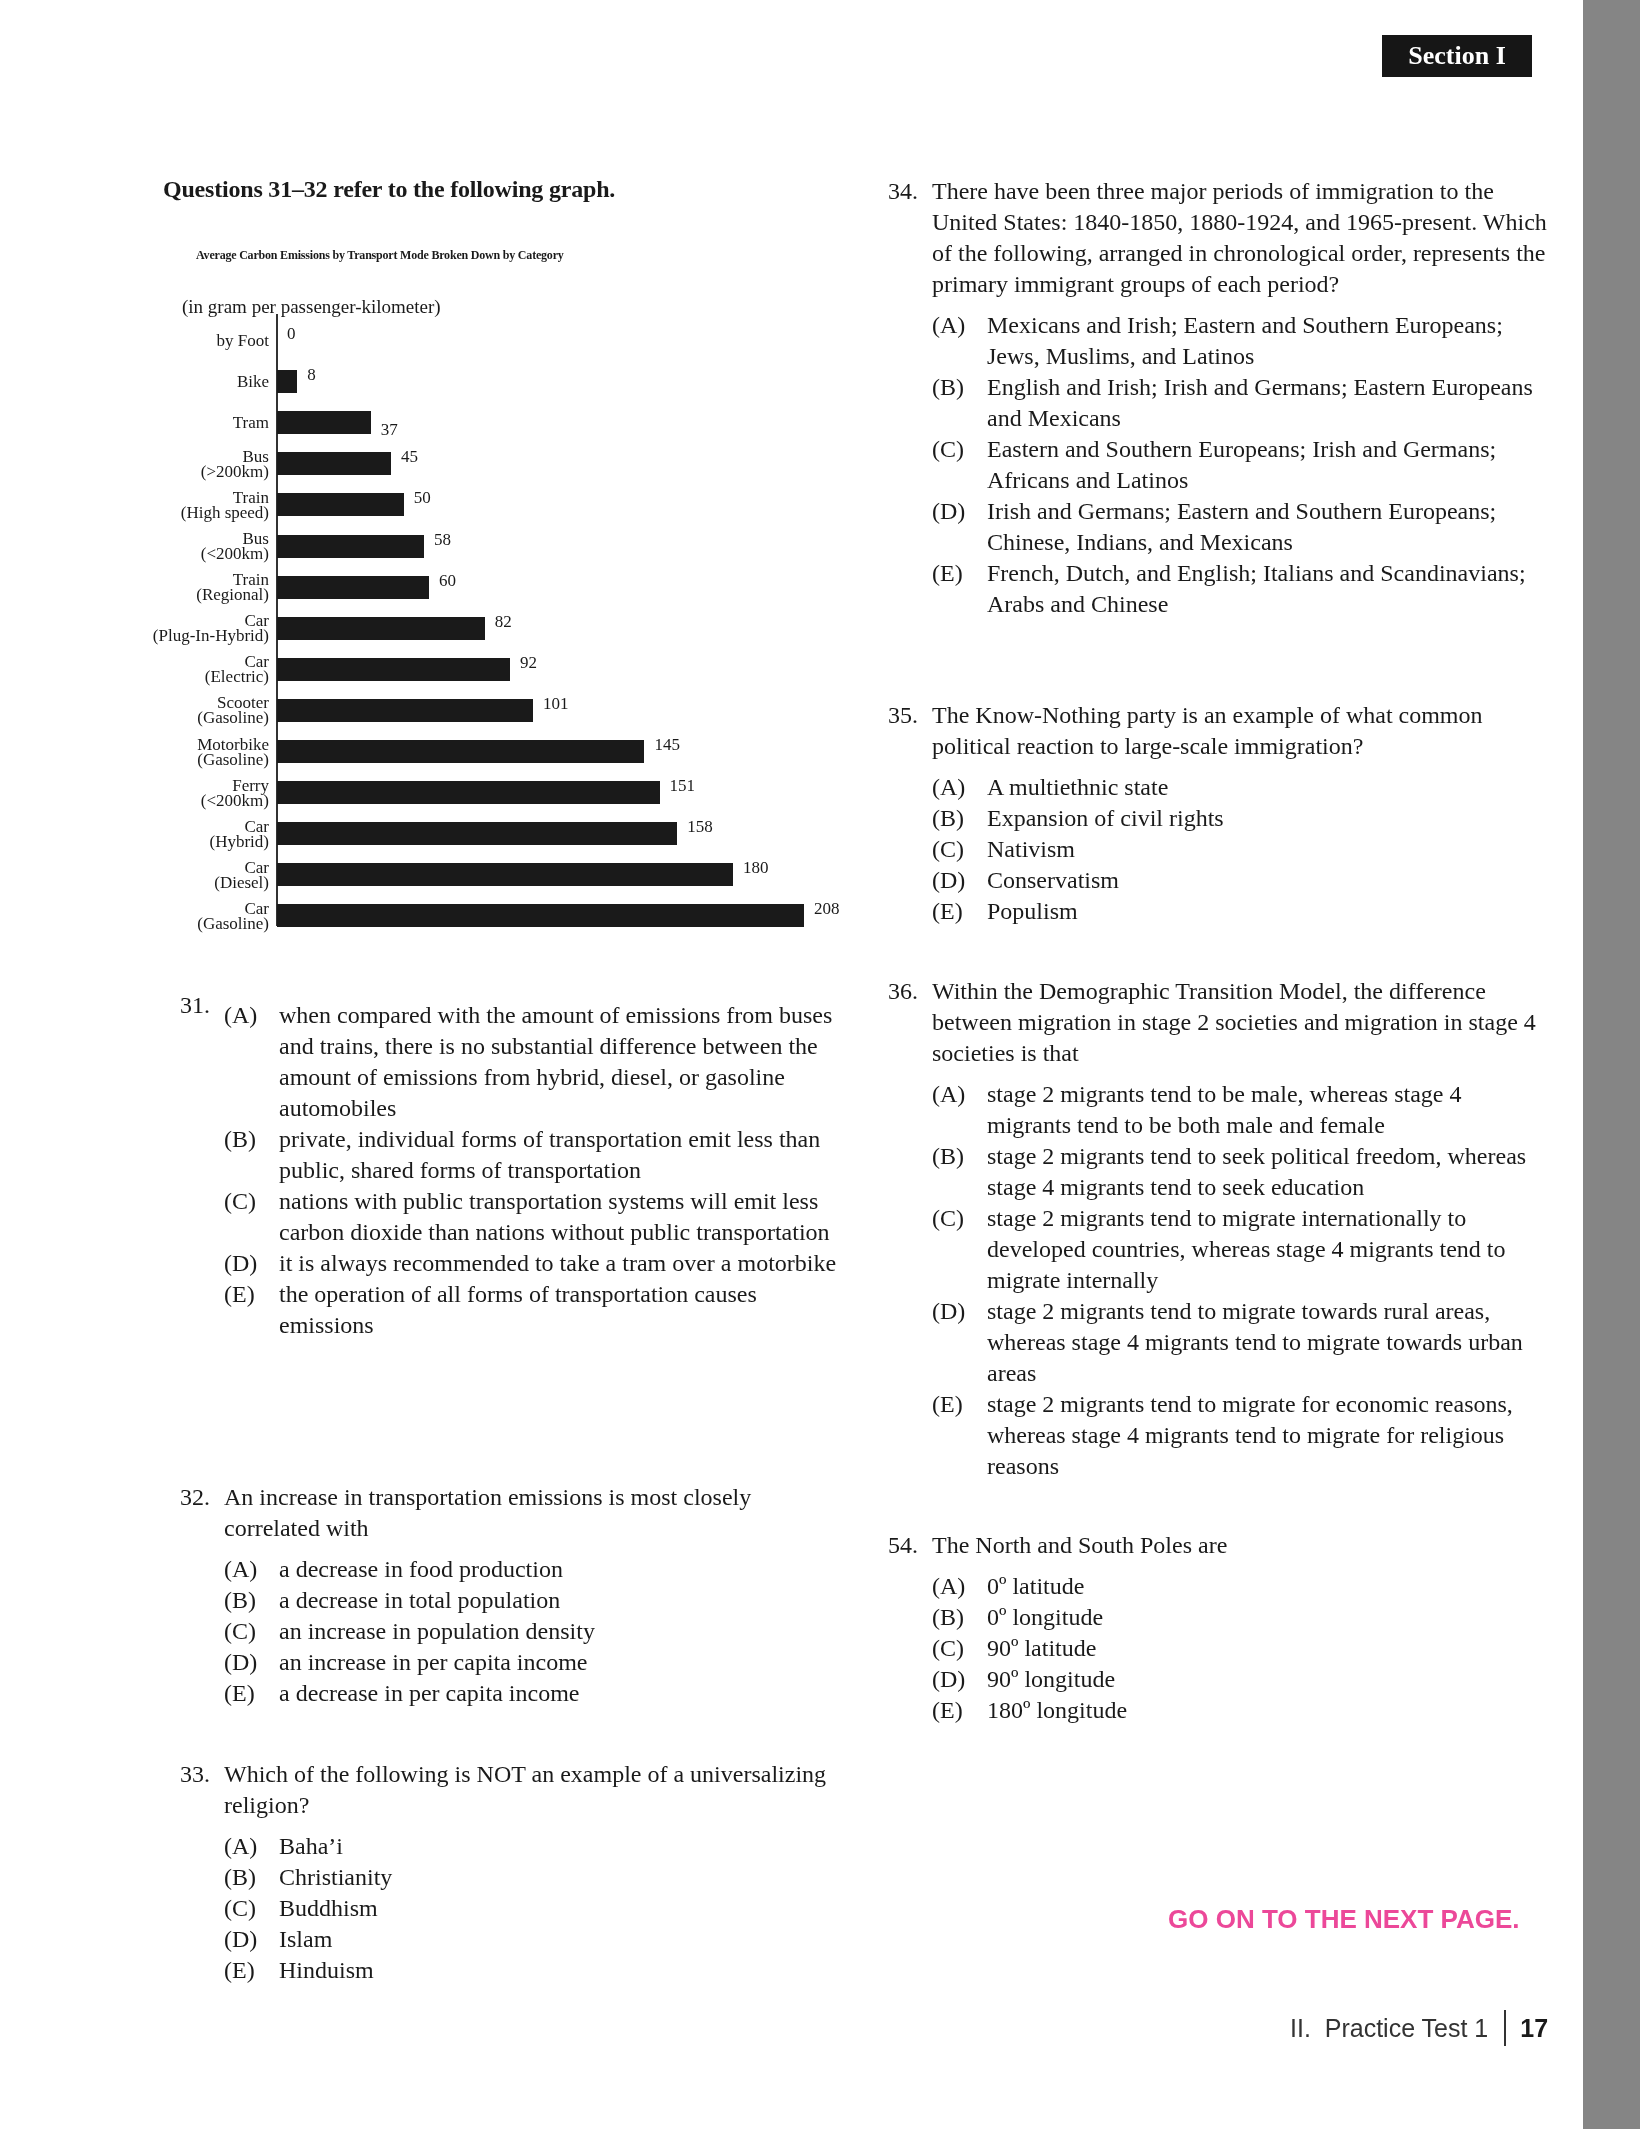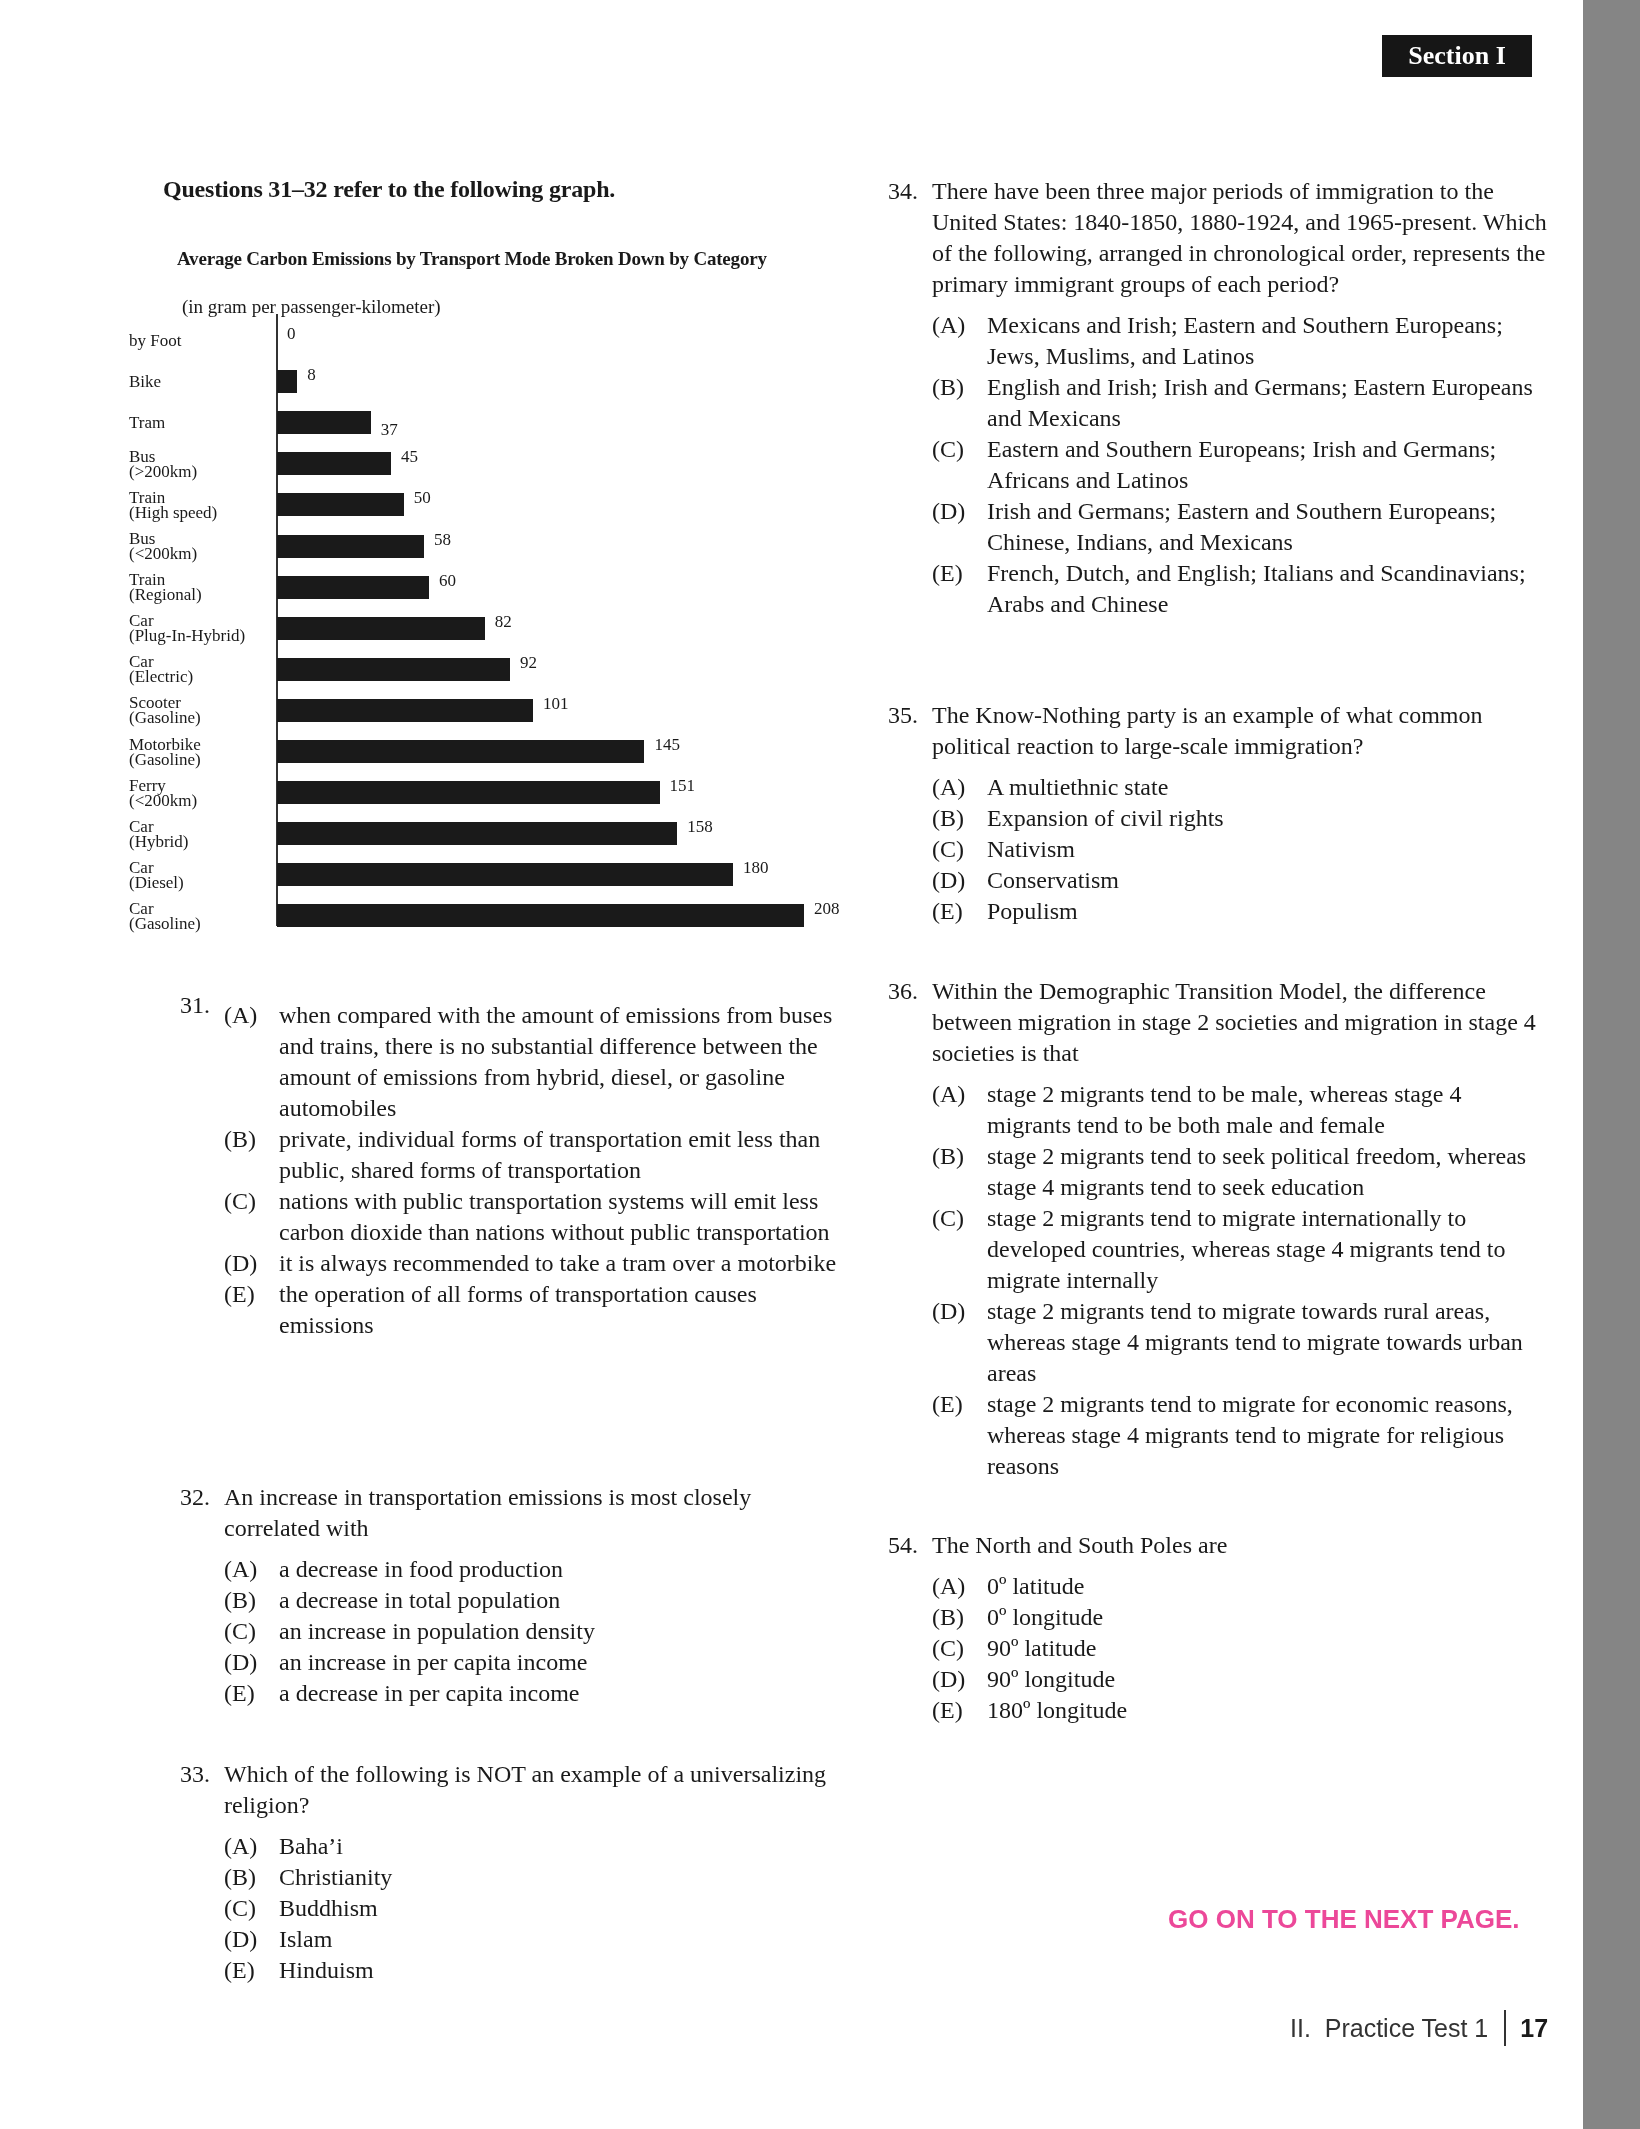--- a/index.html
+++ b/index.html
@@ -8,25 +8,25 @@
 
     .side-band { position: absolute; left: 1583px; top: 0; width: 57px; height: 2129px; background: #858585; }
 
     .section-tag { position: absolute; left: 1382px; top: 35px; width: 150px; height: 42px; background: #161616; color: #ffffff;
       font-family: "Liberation Serif", serif; font-weight: bold; font-size: 26px; display: flex; align-items: center; justify-content: center; }
 
     .intro { position: absolute; left: 163px; top: 176px; font-weight: bold; font-size: 24px; letter-spacing: -0.2px; }
 
     
     .chart { position: absolute; left: 139px; top: 248px; width: 720px; height: 680px; }
-    .chart-title { position: absolute; left: 38px; top: 0; font-weight: bold; font-size: 19px; letter-spacing: -0.2px; white-space: nowrap; }
+    .chart-title { position: absolute; left: 57px; top: 0; font-weight: bold; font-size: 12px; letter-spacing: -0.2px; white-space: nowrap; }
     .chart-sub { position: absolute; left: 43px; top: 24px; font-size: 19px; white-space: nowrap; margin-top: 24px; }
     .axis-line { position: absolute; left: 137px; top: 66px; width: 2px; height: 612px; background: #333; }
     .bar-row { position: absolute; left: 0; height: 41px; width: 720px; }
-    .bar-label { position: absolute; right: 590px; top: 0; height: 41px; width: 140px; font-size: 17px; line-height: 15px; text-align: left;
+    .bar-label { position: absolute; right: 590px; top: 0; height: 41px; width: 140px; font-size: 17px; line-height: 15px; text-align: right;
       display: flex; flex-direction: column; justify-content: center; }
     .bar { position: absolute; left: 138px; top: 9px; height: 23px; background: #1a1a1a; }
     .bar-value { position: absolute; top: 4px; font-size: 17px; }
 
     
     .q { position: absolute; font-size: 24px; line-height: 31px; }
     .q-num { position: absolute; left: 0; top: 0; width: 44px; }
     .q-stem { margin-left: 44px; }
     .opts { margin-left: 44px; margin-top: 10px; }
     .opt { display: flex; }

